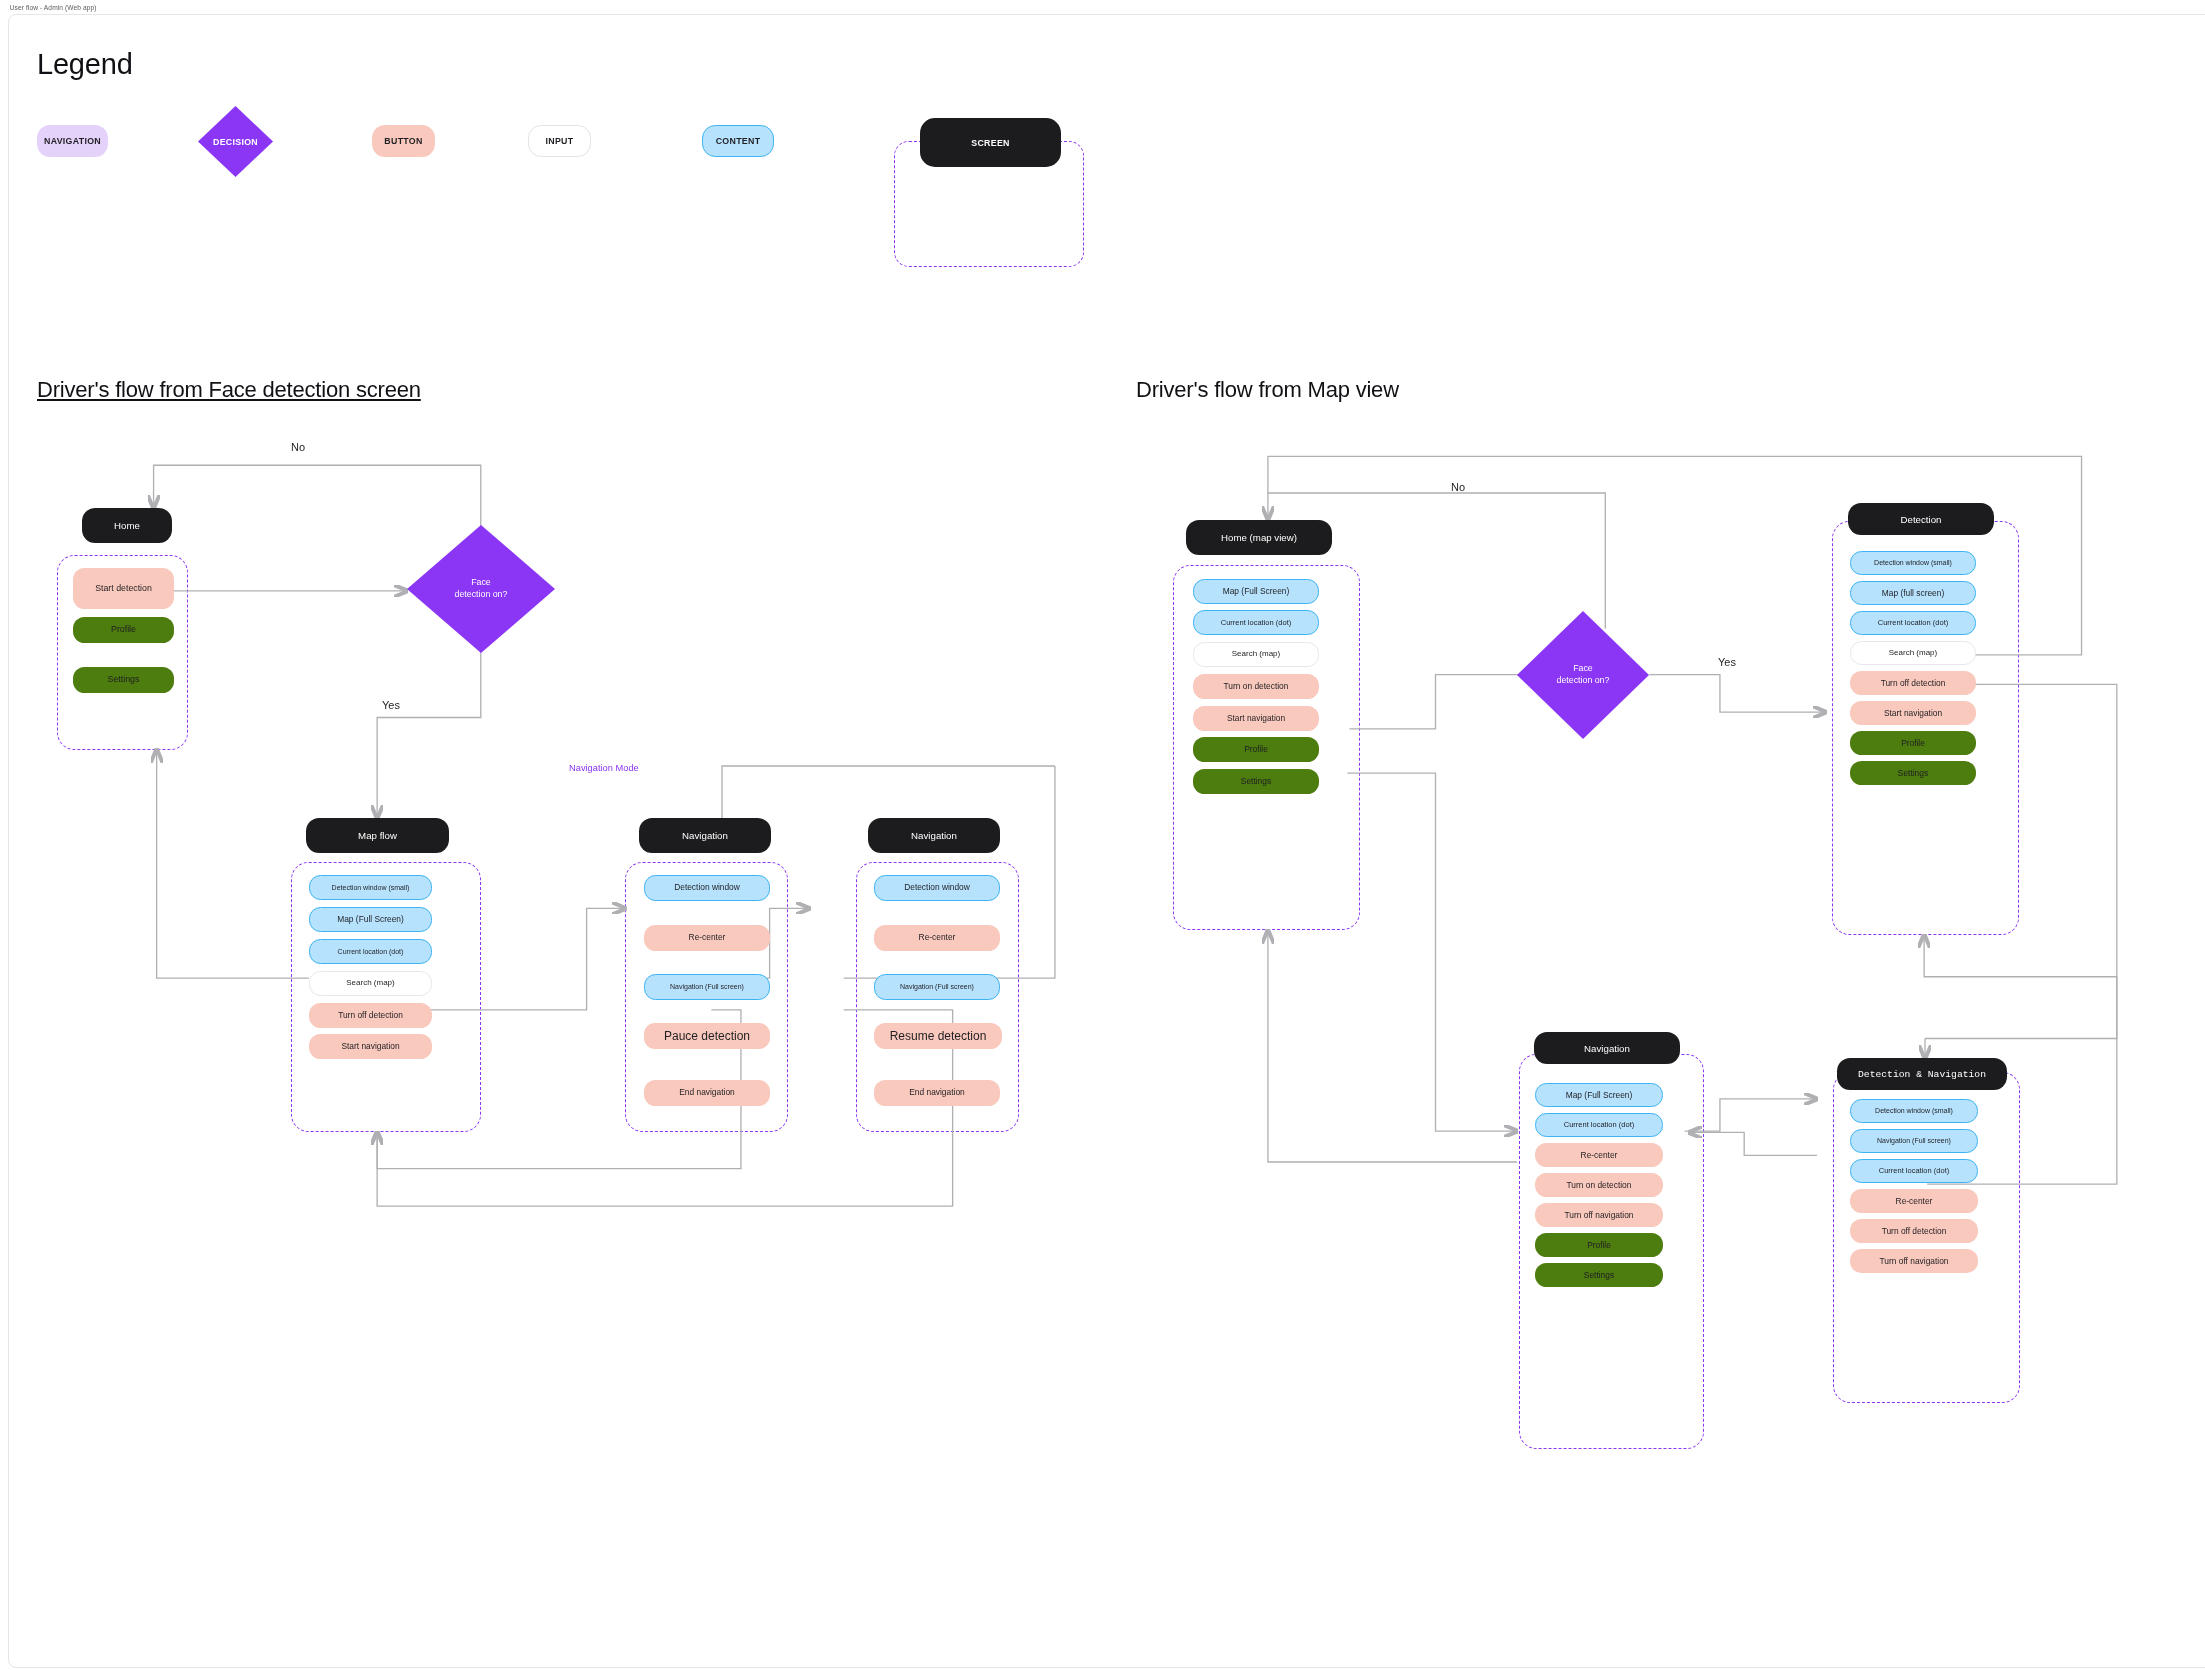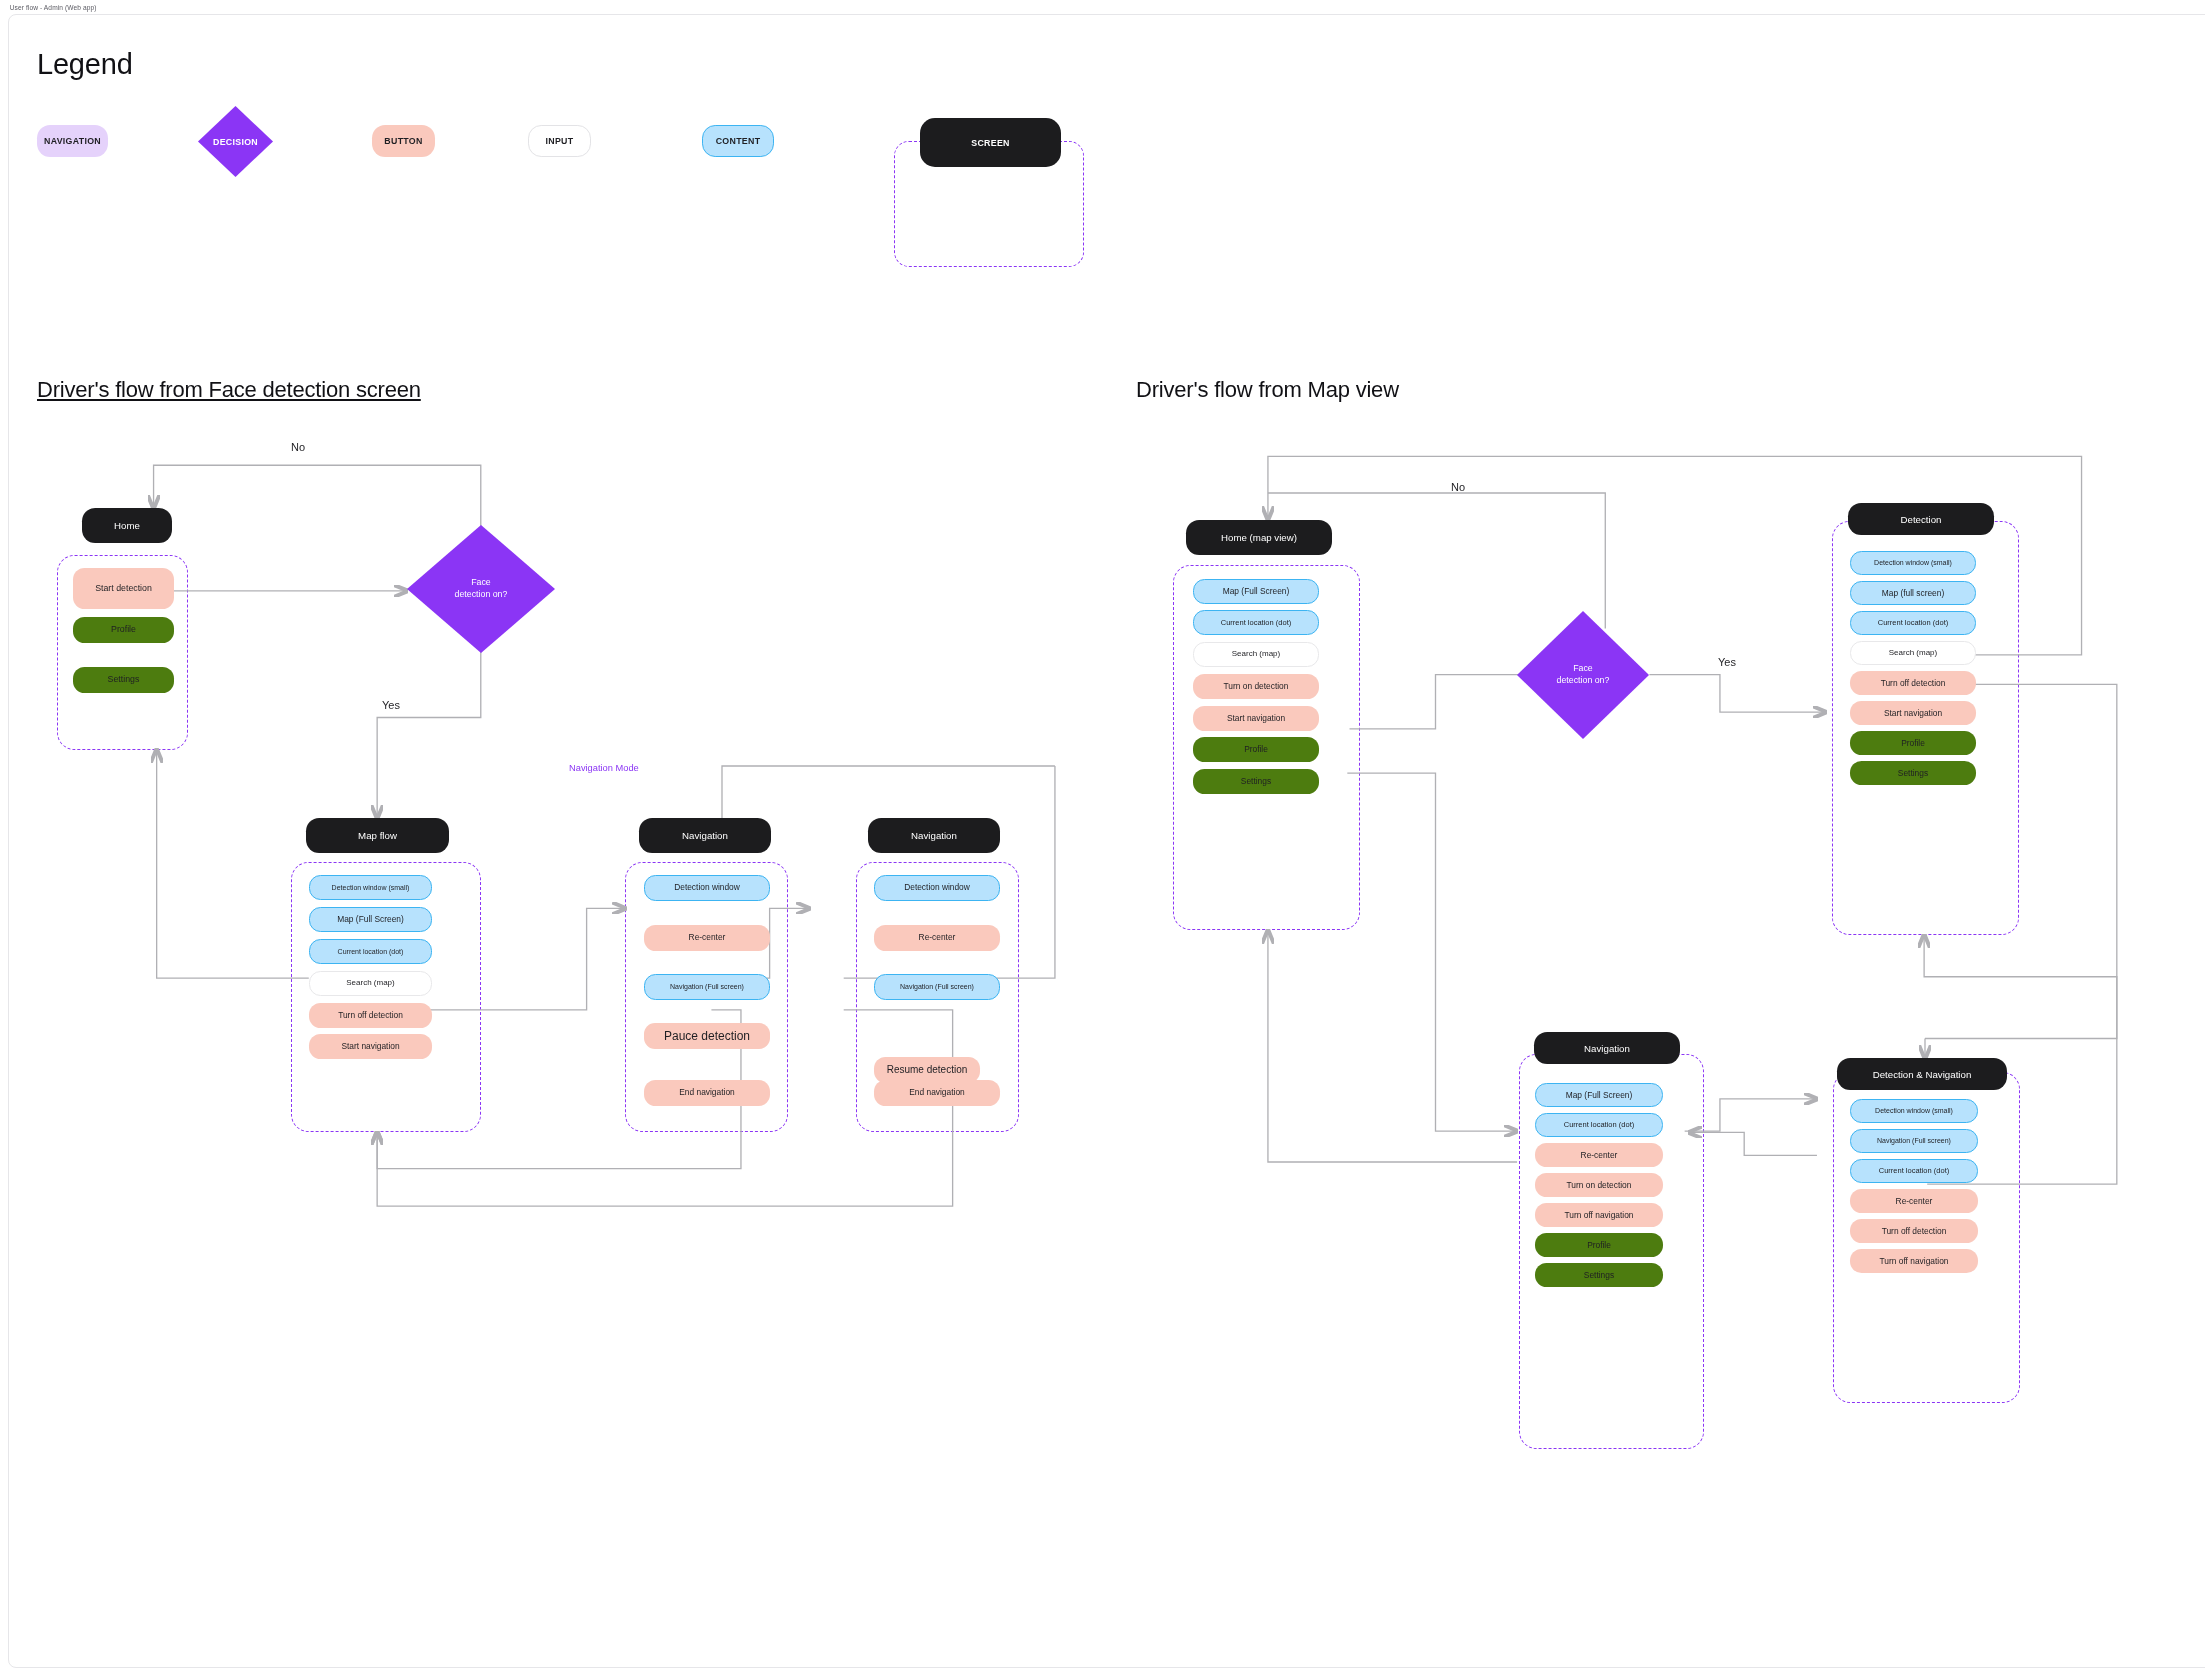--- a/index.html
+++ b/index.html
@@ -221,21 +221,21 @@
   <div class="item t-button" style="left:644px; top:925px; width:126px; height:25.6px; font-size:8.4px;">Re-center</div>
   <div class="item t-content" style="left:644px; top:974px; width:126px; height:25.6px; font-size:7px;">Navigation (Full screen)</div>
   <div class="item t-button" style="left:644px; top:1023px; width:126px; height:25.6px; font-size:12px;border-radius:11px;">Pauce detection</div>
   <div class="item t-button" style="left:644px; top:1080px; width:126px; height:25.6px; font-size:8.4px;">End navigation</div>
 
   <div class="group" style="left:856px; top:862px; width:163px; height:270px;"></div>
   <div class="group-head" style="left:868px; top:818px; width:132px; height:35px;">Navigation</div>
   <div class="item t-content" style="left:874px; top:875px; width:126px; height:25.6px; font-size:8.4px;">Detection window</div>
   <div class="item t-button" style="left:874px; top:925px; width:126px; height:25.6px; font-size:8.4px;">Re-center</div>
   <div class="item t-content" style="left:874px; top:974px; width:126px; height:25.6px; font-size:7px;">Navigation (Full screen)</div>
-  <div class="item t-button" style="left:874px; top:1057px; width:106px; height:25.6px; font-size:10px;">Resume detection</div>
+  <div class="item t-button" style="left:874px; top:1023px; width:128px; height:25.6px; font-size:12px;">Resume detection</div>
   <div class="item t-button" style="left:874px; top:1080px; width:126px; height:25.6px; font-size:8.4px;">End navigation</div>
 
   <div class="flow-title" style="left:1136px; top:377px;">Driver's flow from Map view</div>
 
   <div class="edge-label" style="left:1451px; top:481px;">No</div>
   <div class="edge-label" style="left:1718px; top:656px;">Yes</div>
 
   <div class="diamond" style="left:1517px; top:611px; width:132px; height:128px;">
     <span>
       <span>Face</span><br>
@@ -268,21 +268,21 @@
   <div class="group-head" style="left:1534px; top:1032px; width:146px; height:32px;">Navigation</div>
   <div class="item t-content" style="left:1535px; top:1083px; width:128px; height:24px; font-size:8.4px;">Map (Full Screen)</div>
   <div class="item t-content" style="left:1535px; top:1113px; width:128px; height:24px; font-size:7.5px;">Current location (dot)</div>
   <div class="item t-button" style="left:1535px; top:1143px; width:128px; height:24px; font-size:8.4px;">Re-center</div>
   <div class="item t-button" style="left:1535px; top:1173px; width:128px; height:24px; font-size:8.4px;">Turn on detection</div>
   <div class="item t-button" style="left:1535px; top:1203px; width:128px; height:24px; font-size:8.4px;">Turn off navigation</div>
   <div class="item t-nav" style="left:1535px; top:1233px; width:128px; height:24px; font-size:8.4px;">Profile</div>
   <div class="item t-nav" style="left:1535px; top:1263px; width:128px; height:24px; font-size:8.4px;">Settings</div>
 
   <div class="group" style="left:1833px; top:1072px; width:187px; height:331px;"></div>
-  <div class="group-head" style="left:1837px; top:1058px; width:170px; height:32px;">Detection &amp; Navigation</div>
+  <div class="group-head" style="left:1837px; top:1058px; width:170px; height:32px;font-family:Liberation Mono, monospace;">Detection &amp; Navigation</div>
   <div class="item t-content" style="left:1850px; top:1099px; width:128px; height:24px; font-size:7px;">Detection window (small)</div>
   <div class="item t-content" style="left:1850px; top:1129px; width:128px; height:24px; font-size:7px;">Navigation (Full screen)</div>
   <div class="item t-content" style="left:1850px; top:1159px; width:128px; height:24px; font-size:7.5px;">Current location (dot)</div>
   <div class="item t-button" style="left:1850px; top:1189px; width:128px; height:24px; font-size:8.4px;">Re-center</div>
   <div class="item t-button" style="left:1850px; top:1219px; width:128px; height:24px; font-size:8.4px;">Turn off detection</div>
   <div class="item t-button" style="left:1850px; top:1249px; width:128px; height:24px; font-size:8.4px;">Turn off navigation</div>
 
 </div>
 
 

